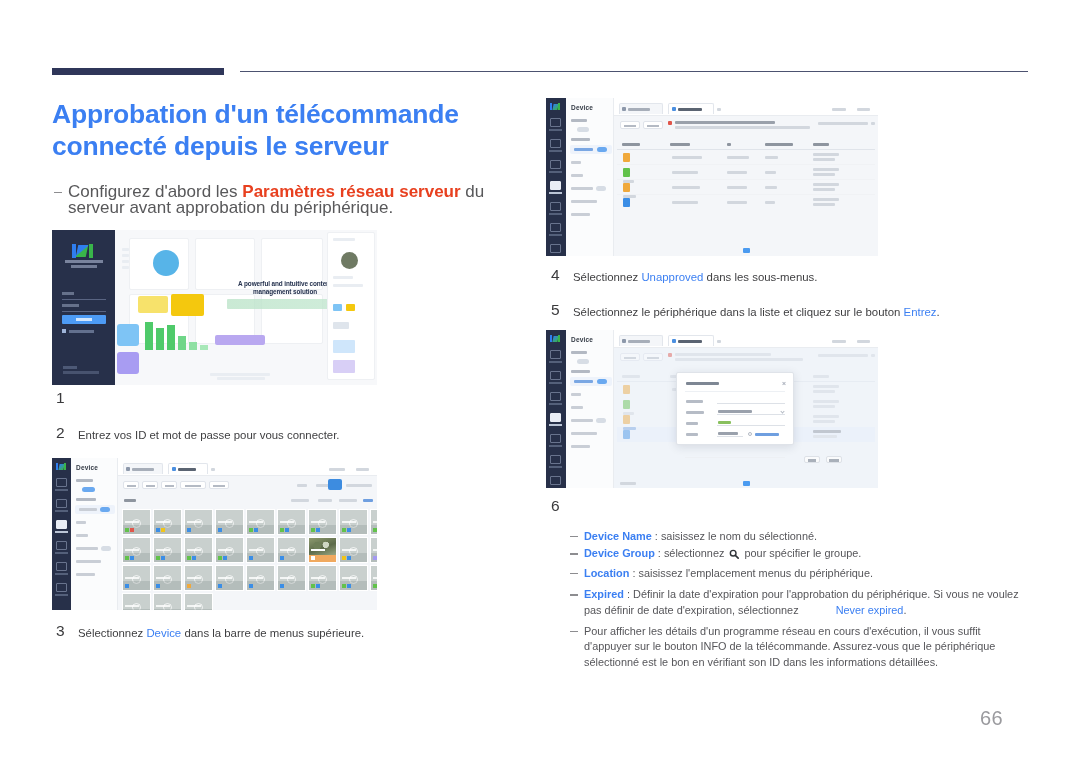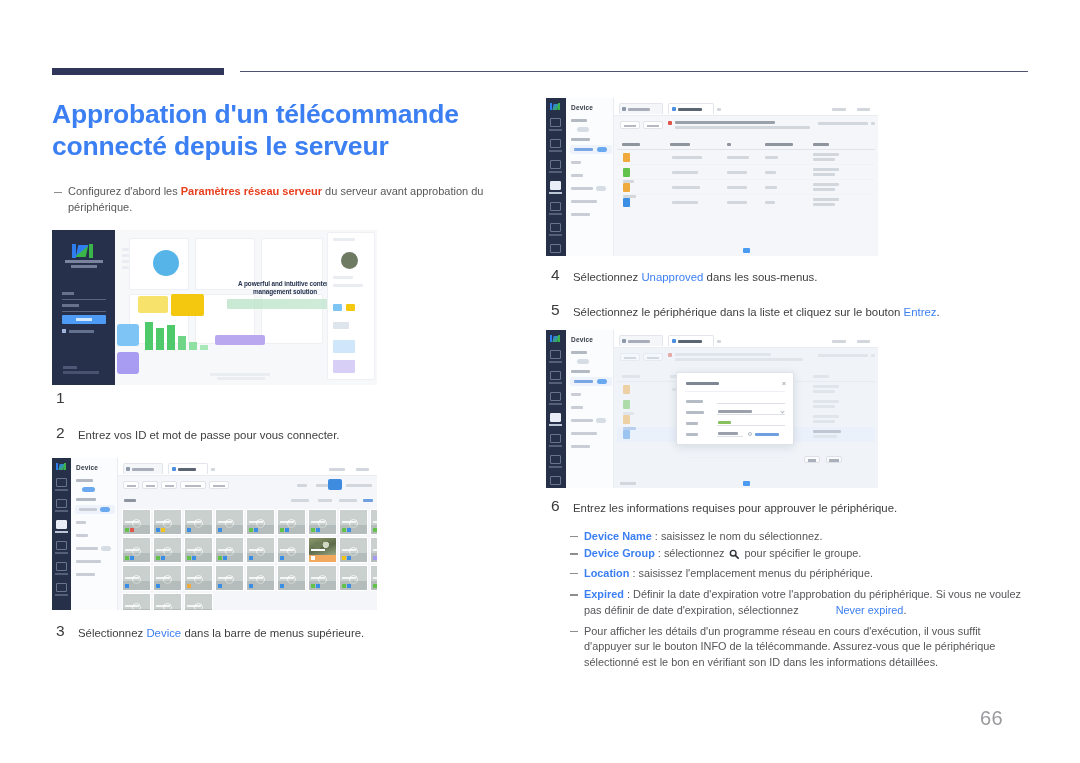--- a/index.html
+++ b/index.html
@@ -29,21 +29,21 @@
     color: #3b7ff2; letter-spacing: -0.2px;
   }
 
   
   .note { position: relative; padding-left: 14px; color: #58585a; }
   .note::before {
     content: ""; position: absolute; left: 0; top: 8px;
     width: 8px; height: 1.4px; background: #8d8d90;
   }
   .note-lead { position: absolute; left: 54px; top: 184px; width: 440px;
-    font-size: 11px; line-height: 15.5px; }
+    font-size: 17px; line-height: 15.5px; }
   .note-lead .hl { color: #e8401f; font-weight: 700; }
 
   
   .step { position: absolute; display: flex; align-items: flex-start; }
   .step .num {
     width: 22px; flex: 0 0 22px; font-size: 15.5px; line-height: 16px;
     color: #3a3a3c; font-weight: 400; text-align: left;
   }
   .step .txt {
     font-size: 11.4px; line-height: 16px; color: #3e3e40; padding-top: 2px;
@@ -829,32 +829,31 @@
           <i style="width:10px;"></i>
         </div>
 
       <div class="pager" style="left:50%; margin-left:-3px; bottom:2px;"></div>
       <div class="mi-txt lt" style="left:6px; bottom:3px; width:16px;"></div>
     </div>
   </div>
 
   <div class="step" id="step6">
     <span class="num">6</span>
-    <span class="txt">Entrez les informations requises pour approuver le périphérique.</span>
   </div>
 
   <div class="subnotes">
-    <div class="note tight"><span class="blue">Device Name</span><span> : saisissez le nom du sélectionnez.</span></div>
+    <div class="note tight"><span class="blue">Device Name</span><span> : saisissez le nom du sélectionné.</span></div>
 
     <div class="note tight"><span class="blue">Device Group</span><span> : sélectionnez </span><span class="mag"><svg width="10" height="10" viewBox="0 0 12 12">
             <circle cx="5" cy="5" r="3.4" fill="none" stroke="#2f3338" stroke-width="1.7"></circle>
             <line x1="7.6" y1="7.6" x2="11" y2="11" stroke="#2f3338" stroke-width="1.9" stroke-linecap="round"></line>
           </svg></span><span> pour spécifier le groupe.</span></div>
 
     <div class="note"><span class="blue">Location</span><span> : saisissez l'emplacement menus du périphérique.</span></div>
 
-    <div class="note"><span class="blue">Expired</span><span> : Définir la date d'expiration votre l'approbation du périphérique. Si vous ne voulez pas définir de date d'expiration, sélectionnez </span><span class="blue-n">Never expired</span><span>.</span></div>
+    <div class="note"><span class="blue">Expired</span><span> : Définir la date d'expiration pour l'approbation du périphérique. Si vous ne voulez pas définir de date d'expiration, sélectionnez </span><span class="blue-n">Never expired</span><span>.</span></div>
 
     <div class="note">Pour afficher les détails d'un programme réseau en cours d'exécution, il vous suffit d'appuyer sur le bouton INFO de la télécommande. Assurez-vous que le périphérique sélectionné est le bon en vérifiant son ID dans les informations détaillées.</div>
   </div>
 
   <div class="pageno">66</div>
 </div>
 
 </body></html>

